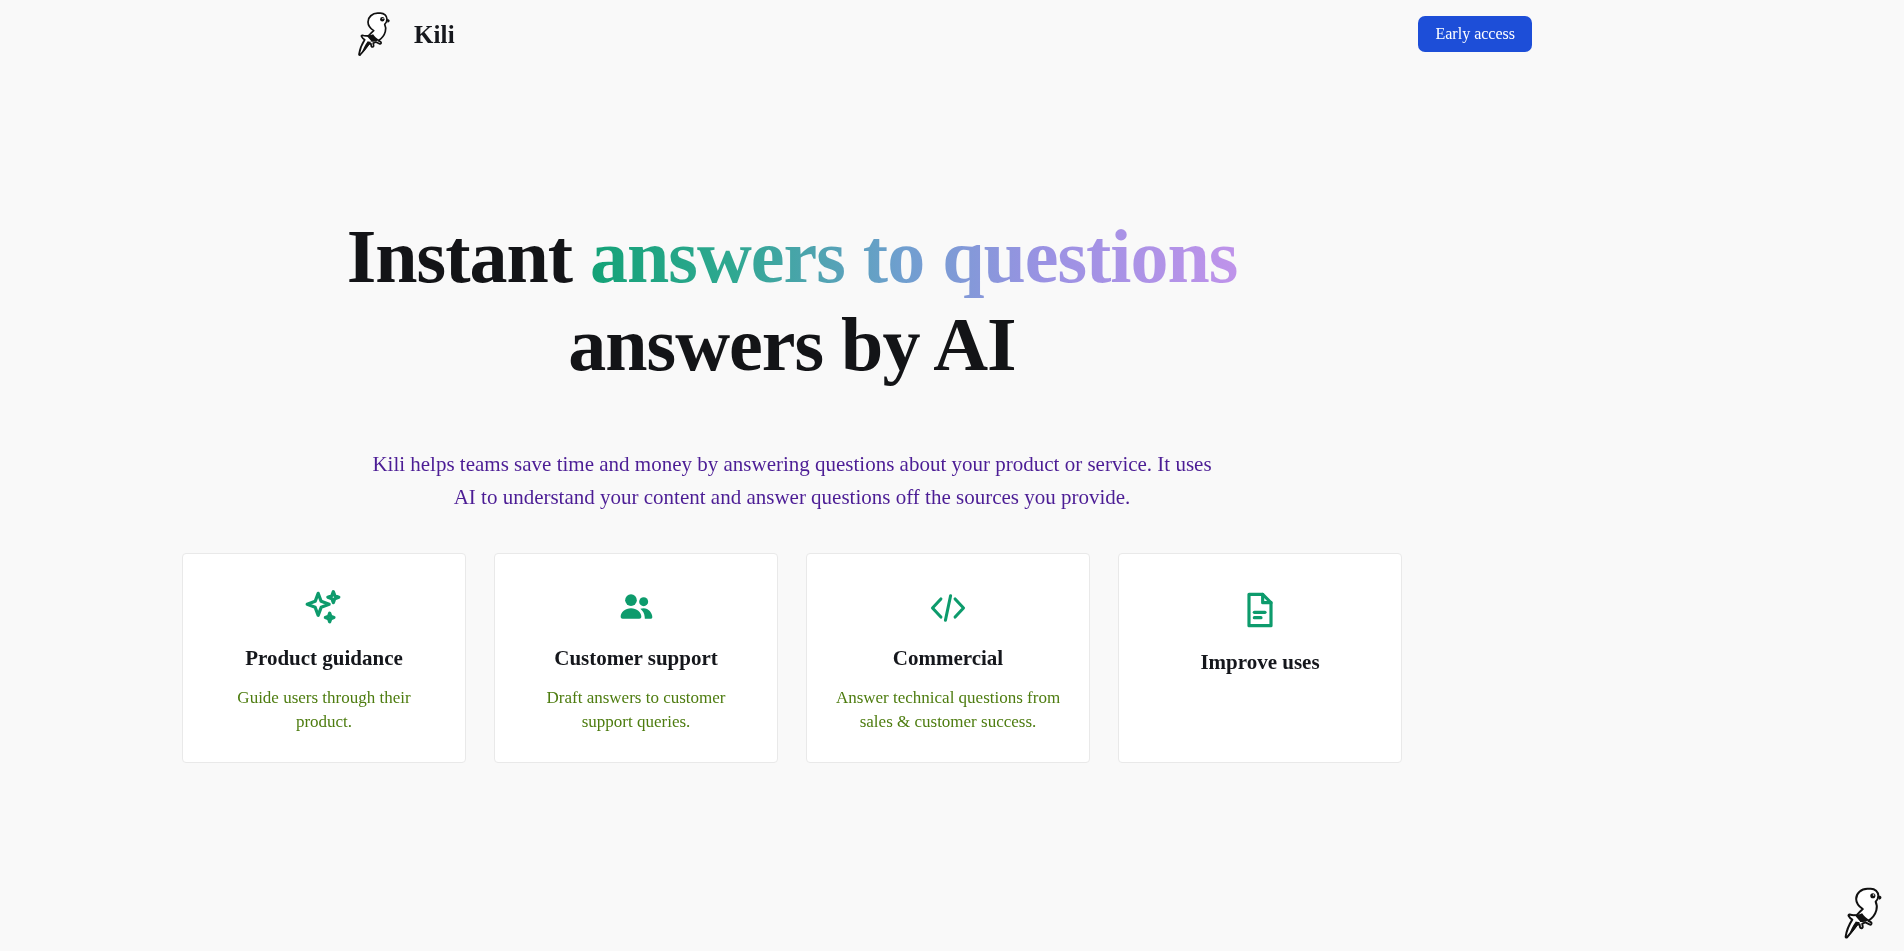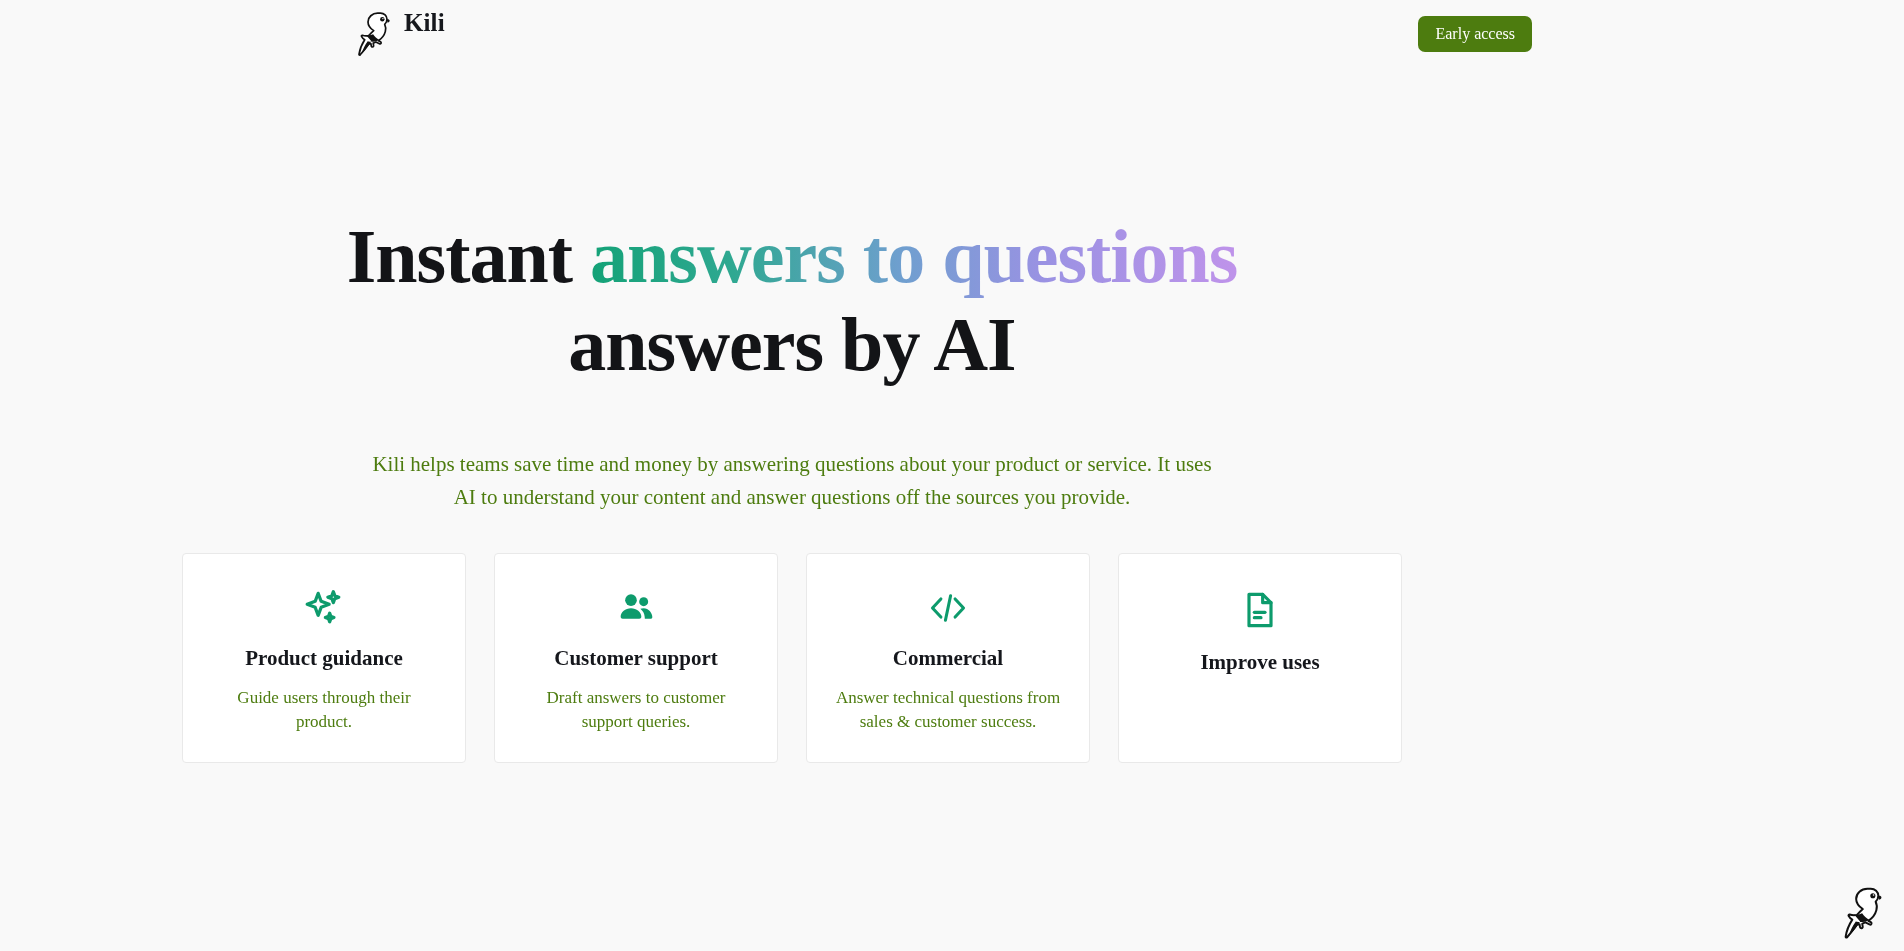--- a/index.html
+++ b/index.html
@@ -24,22 +24,22 @@
     width:1904px;
     height:68px;
     display:flex;
     align-items:center;
     justify-content:space-between;
     padding:0 372px 0 356px;
   }
 
   .brand{
     display:flex;
-    align-items:flex-start;
-    gap:14px;
+    align-items:center;
+    gap:24px;
     text-decoration:none;
   }
   .brand-mark{
     width:34px;
     height:48px;
     display:block;
     flex:0 0 auto;
   }
   .brand-name{
     font-family:"Liberation Serif", serif;
@@ -48,21 +48,21 @@
     color:#16181d;
     letter-spacing:.1px;
     line-height:1;
   }
 
   
   .btn-purple{
     display:inline-flex;
     align-items:center;
     justify-content:center;
-    background:#4d7c0f;
+    background:#1d4ed8;
     color:#ffffff;
     border:none;
     border-radius:7px;
     font-family:"Liberation Serif", serif;
     text-decoration:none;
     cursor:pointer;
     white-space:nowrap;
   }
   .btn-header{
     font-size:16px;
@@ -103,21 +103,21 @@
   .hero-cta-wrap{
     margin-top:46px;
   }
 
   .subtitle{
     margin:60px auto 2px;
     width:860px;
     font-family:"Liberation Serif", serif;
     font-size:21px;
     line-height:1.55;
-    color:#4d7c0f;
+    color:#4c1d95;
   }
 
   
   .cards{
     margin:40px auto 0;
     width:1220px;
     display:grid;
     grid-template-columns:repeat(4,1fr);
     gap:28px;
   }

